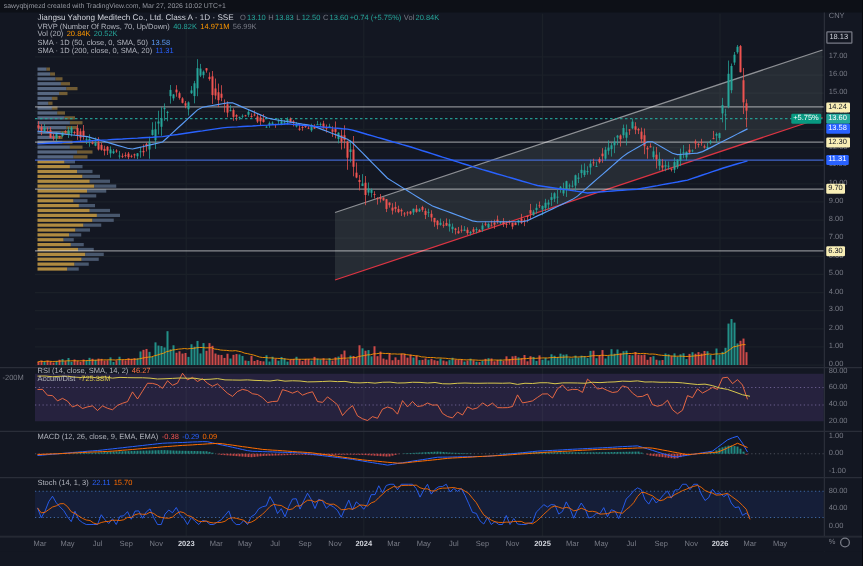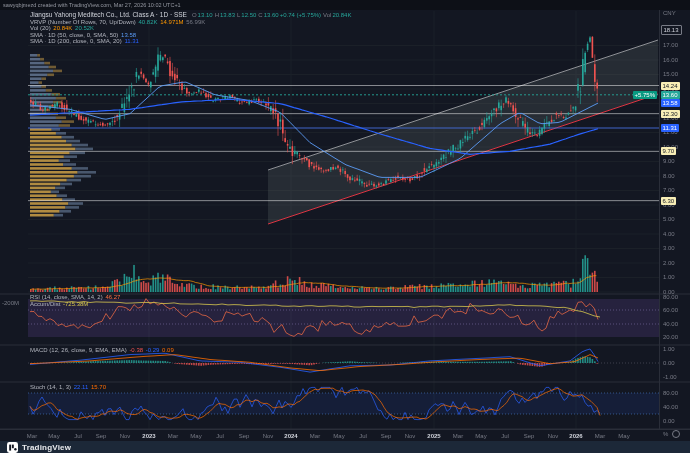--- a/index.html
+++ b/index.html
@@ -1157,29 +1157,20 @@
   </div>
 
   <div id="taxisbg"></div>
   <div class="tick" style="top:10px">CNY</div>
 
   <div id="axisbtns">
     <span>%</span>
     <span class="circ"></span>
   </div>
 
-  <div id="footer">
-    <svg width="11" height="11">
-      <rect width="11" height="11" rx="2.4" fill="#ffffff"></rect>
-      <rect x="2.2" y="2.6" width="1.9" height="6" fill="#131722"></rect>
-      <rect x="4.9" y="2.6" width="1.9" height="3.6" fill="#131722"></rect>
-      <circle cx="8.4" cy="7.3" r="1.2" fill="#131722"></circle>
-    </svg>
-    <span class="brand">TradingView</span>
-  </div>
 <div class="tick" style="left: 663px; top: 42px;">17.00</div>
     <div class="tick" style="left: 663px; top: 56.5px;">16.00</div>
     <div class="tick" style="left: 663px; top: 71px;">15.00</div>
     <div class="tick" style="left: 663px; top: 85.5px;">14.00</div>
     <div class="tick" style="left: 663px; top: 100px;">13.00</div>
     <div class="tick" style="left: 663px; top: 114.5px;">12.00</div>
     <div class="tick" style="left: 663px; top: 129px;">11.00</div>
     <div class="tick" style="left: 663px; top: 143.5px;">10.00</div>
     <div class="tick" style="left: 663px; top: 158px;">9.00</div>
     <div class="tick" style="left: 663px; top: 172.5px;">8.00</div>

